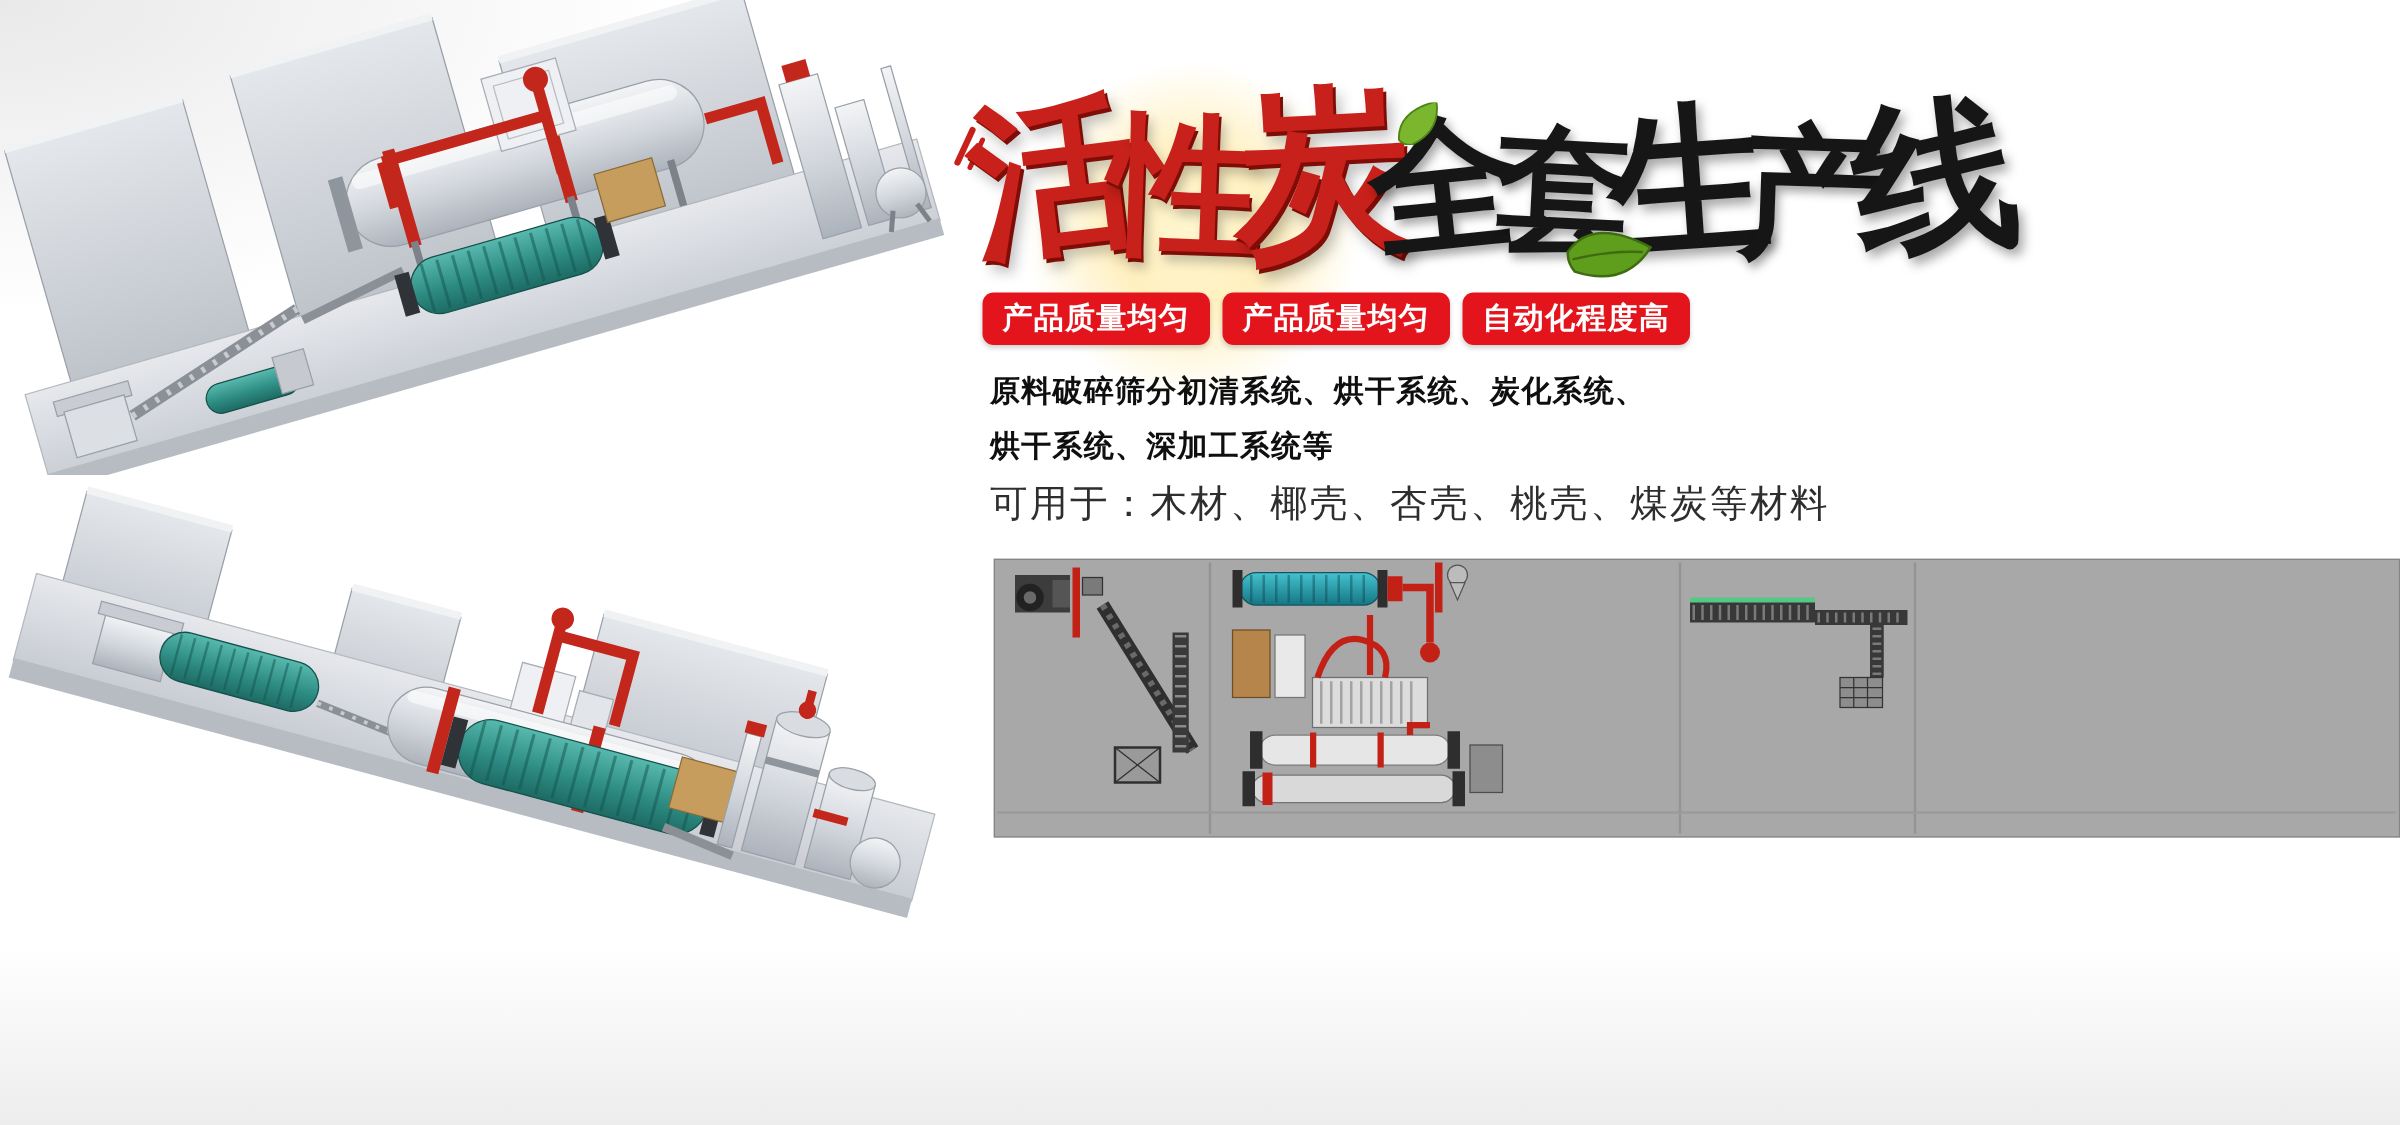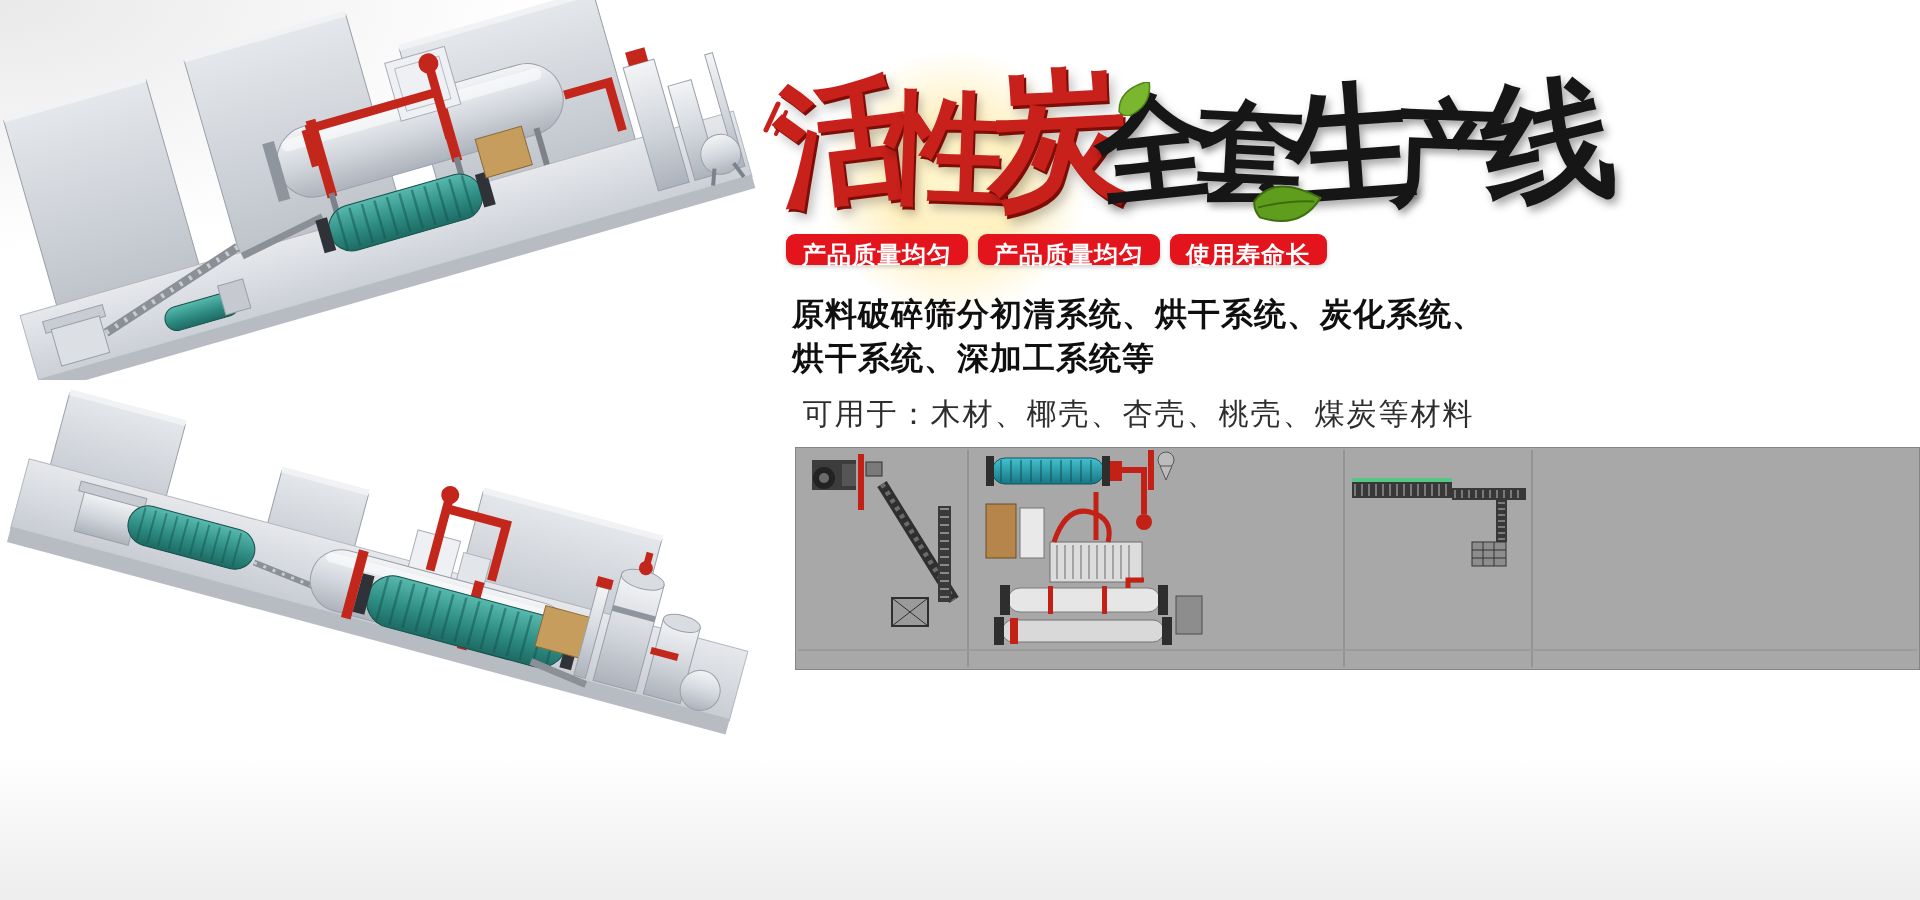--- a/index.html
+++ b/index.html
@@ -32,29 +32,29 @@
   .title-black .ch:nth-child(2){transform:rotate(3deg) scale(.93) translateY(7px);}
   .title-black .ch:nth-child(3){transform:rotate(-4deg) scale(1.08);}
   .title-black .ch:nth-child(4){transform:rotate(2deg) translateY(9px) scale(.97);}
   .title-black .ch:nth-child(5){transform:rotate(-6deg) scale(1.1) translateY(-2px);}
   .leaf{position:absolute;}
   .leaf-1{left:336px;top:2px;}
   .leaf-2{left:474px;top:98px;}
 
   
   .badges{position:absolute;left:786px;top:234px;display:flex;gap:10px;}
-  .badge{background:#e3141c;color:#fff;font-size:24px;font-weight:700;height:31px;line-height:42px;
+  .badge{background:#e3141c;color:#fff;font-size:24px;font-weight:700;height:42px;line-height:42px;
     padding:0 16px;border-radius:9px;white-space:nowrap;letter-spacing:1px;
     box-shadow:0 2px 4px rgba(0,0,0,.18);}
 
   
   .desc{position:absolute;left:792px;top:292px;}
   .desc p{margin:0;white-space:nowrap;}
-  .desc .bold{font-size:32px;line-height:44px;font-weight:800;color:#0f0f0f;letter-spacing:1px;}
-  .desc .light{font-size:30px;line-height:44px;font-weight:400;color:#2e2e2e;letter-spacing:2px;margin-top:12px;text-align:center;}
+  .desc .bold{font-size:24px;line-height:44px;font-weight:800;color:#0f0f0f;letter-spacing:1px;}
+  .desc .light{font-size:30px;line-height:44px;font-weight:400;color:#2e2e2e;letter-spacing:2px;margin-top:2px;text-align:center;}
 
   
   .schematic{position:absolute;left:795px;top:447px;width:1125px;height:223px;box-sizing:border-box;
     border:1px solid #858585;background:#a8a8a8;}
   .schematic svg{display:block;}
 </style>
 </head>
 <body>
 
 <div class="canvas">
@@ -235,21 +235,21 @@
     </svg>
     <svg class="leaf leaf-2" width="70" height="54" viewBox="0 0 70 54">
       <path d="M4,38 Q10,4 62,6 Q58,44 16,50 Q7,46 4,38 Z" fill="#5f9e1c" stroke="#3f6c10" stroke-width="2" transform="rotate(26 35 27)"></path>
       <path d="M10,42 Q34,22 58,12" fill="none" stroke="#3f6c10" stroke-width="2" transform="rotate(26 35 27)"></path>
     </svg>
   </div>
 
   <div class="badges">
     <div class="badge">产品质量均匀</div>
     <div class="badge">产品质量均匀</div>
-    <div class="badge">使用寿命长</div>
+    <div class="badge">自动化程度高</div>
   </div>
 
   <div class="desc">
     <p class="bold">原料破碎筛分初清系统、烘干系统、炭化系统、</p>
     <p class="bold">烘干系统、深加工系统等</p>
     <p class="light">可用于：木材、椰壳、杏壳、桃壳、煤炭等材料</p>
   </div>
 
   <div class="schematic">
     <svg viewBox="0 0 1123 221" width="1123" height="221">

